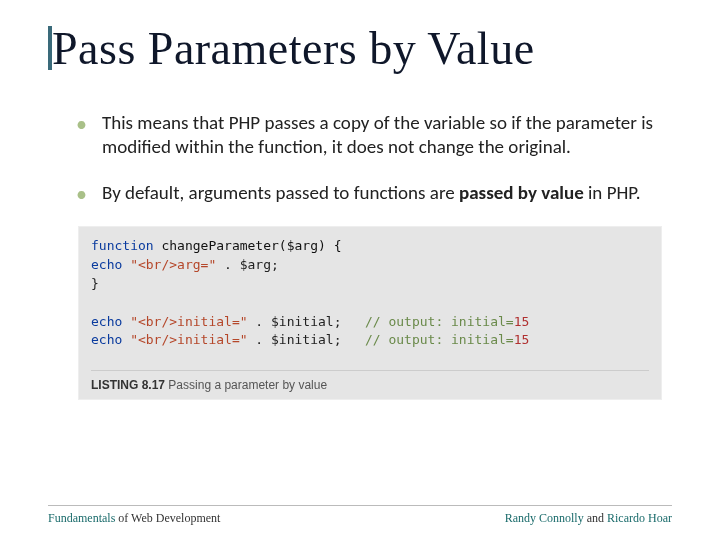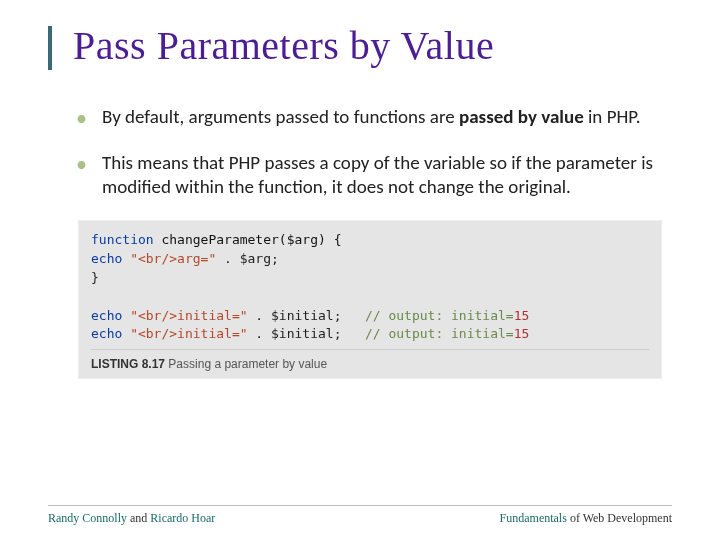--- a/index.html
+++ b/index.html
@@ -1,60 +1,60 @@
 <!DOCTYPE html>
 <html><head>
 <meta charset="utf-8">
 <style>
 *{margin:0;padding:0;box-sizing:border-box}
 body{width:720px;height:540px;background:#fff;font-family:Georgia,serif;position:relative;overflow:hidden}
 .slide{padding:22px 48px 0 48px}
 .accent{position:absolute;left:48px;top:26px;width:4px;height:44px;background:#3a6a7a}
-h1{font-size:40px;font-weight:400;font-family:"Times New Roman",serif;color:#4c1d95;margin-left:25px;letter-spacing:.5px}
+h1{font-size:46px;font-weight:400;font-family:"Times New Roman",serif;color:#0f172a;margin-left:4px;letter-spacing:.5px}
 .body{padding:36px 10px 0 28px}
 ul{list-style:none}
 li{position:relative;padding-left:26px;margin-bottom:22px;font-family:Calibri,Arial,sans-serif;font-size:19px;line-height:1.25;color:#222}
 li::before{content:"•";position:absolute;left:0;top:0;color:#a9c088;font-size:22px}
 .bold{font-weight:700}
 .codebox{margin:8px 0 0 2px;background:#e5e5e5;border:1px solid #eee;padding:10px 12px 4px 12px;font-family:Consolas,Menlo,monospace;font-size:13px;line-height:1.45;color:#222;position:relative}
 .kw{color:#0a3b9e}
 .fn{color:#111}
 .str{color:#b5472a}
 .cm{color:#6a8a4a}
 .val{color:#b03030}
-.listing{border-top:1px solid #ccc;margin-top:5px;padding-top:6px;font-family:Arial,sans-serif;font-size:12px;color:#555}
+.listing{border-top:1px solid #ccc;margin-top:20px;padding-top:6px;font-family:Arial,sans-serif;font-size:12px;color:#555}
 .listing b{color:#333}
 .footer{position:absolute;left:48px;right:48px;bottom:14px;display:flex;justify-content:space-between;font-family:"Times New Roman",serif;font-size:12px;color:#333}
 .footer .line{position:absolute;left:0;right:0;top:-6px;height:1px;background:#bbb}
 .teal{color:#1a6b6b}
 </style>
 </head>
 <body>
 
 <div class="slide">
   <div class="accent"></div>
   <h1>Pass Parameters by Value</h1>
 
   <div class="body">
     <ul>
+      <li>This means that PHP passes a copy of the variable so if the parameter is modified within the function, it does not change the original.</li>
       <li>
         <span>By default, arguments passed to functions are </span><span class="bold">passed by value</span><span> in PHP.</span>
       </li>
-      <li>This means that PHP passes a copy of the variable so if the parameter is modified within the function, it does not change the original.</li>
     </ul>
 
     <div class="codebox">
 <div><span class="kw">function</span><span class="fn"> changeParameter($arg) {</span></div>
 <div><span>   </span><span class="kw">echo</span><span> </span><span class="str">"&lt;br/&gt;arg="</span><span> . $arg;</span></div>
 <div>}</div>
 <div>&nbsp;</div>
 <div><span class="kw">echo</span><span> </span><span class="str">"&lt;br/&gt;initial="</span><span> . $initial;</span>&nbsp;&nbsp;&nbsp;<span class="cm">// output: initial=</span><span class="val">15</span></div>
 <div><span class="kw">echo</span><span> </span><span class="str">"&lt;br/&gt;initial="</span><span> . $initial;</span>&nbsp;&nbsp;&nbsp;<span class="cm">// output: initial=</span><span class="val">15</span></div>
       <div class="listing"><b>LISTING 8.17</b><span> Passing a parameter by value</span></div>
     </div>
   </div>
 </div>
 
 <div class="footer">
   <div class="line"></div>
+  <div><span class="teal">Fundamentals</span><span> of Web Development</span></div>
   <div><span class="teal">Randy Connolly</span><span> and </span><span class="teal">Ricardo Hoar</span></div>
-  <div><span class="teal">Fundamentals</span><span> of Web Development</span></div>
 </div>
 
 </body></html>

